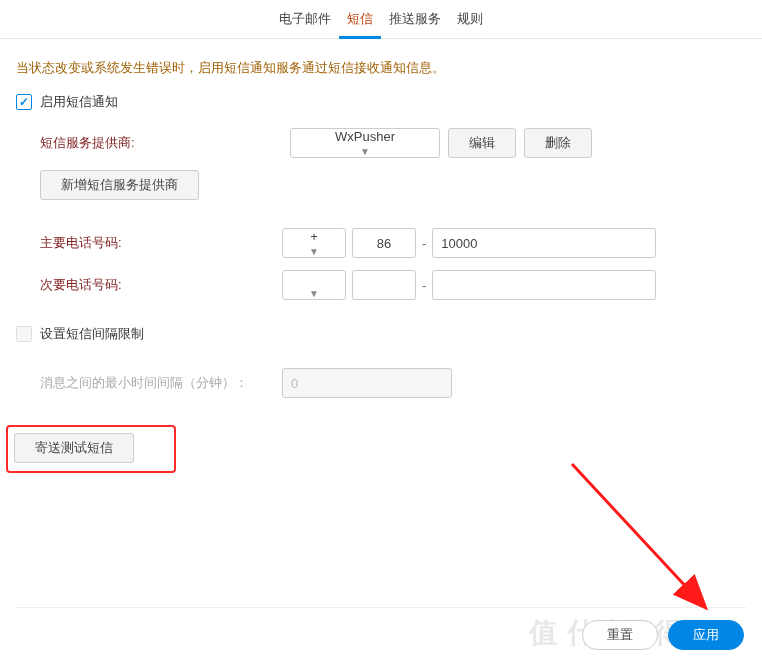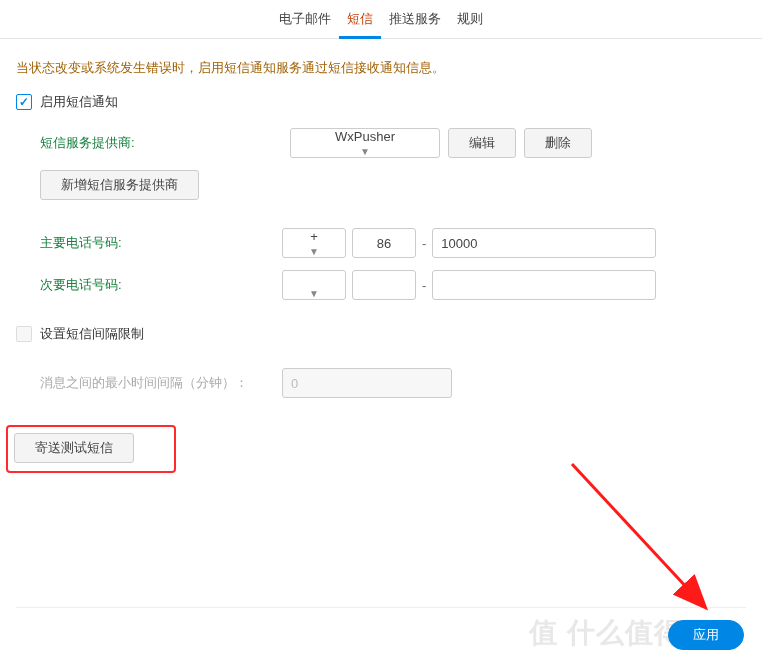--- a/index.html
+++ b/index.html
@@ -79,21 +79,21 @@
       padding-left: 24px;
     }
     .form-row {
       display: flex;
       align-items: center;
       margin-bottom: 10px;
       min-height: 32px;
     }
     .form-label {
       width: 242px;
-      color: #15803d;
+      color: #7f1d1d;
     }
     .form-label.disabled {
       color: #aaa;
     }
     .select-input, .text-input {
       height: 30px;
       border: 1px solid #ccc;
       background: #fff;
       padding: 0 8px;
       font-size: 13px;
@@ -298,14 +298,15 @@
     <marker id="ah" markerWidth="12" markerHeight="12" refX="9" refY="5" orient="auto">
       <polygon points="0,0 12,5 0,10" fill="#ff1a1a"></polygon>
     </marker>
   </defs>
   <line x1="10" y1="10" x2="140" y2="150" stroke="#ff1a1a" stroke-width="3" marker-end="url(#ah)"></line>
 </svg>
 
 <div class="hr-bottom"></div>
 
 <div class="footer">
+  <button class="btn secondary-pill">重置</button>
   <button class="btn primary">应用</button>
 </div>
 
 </body></html>

